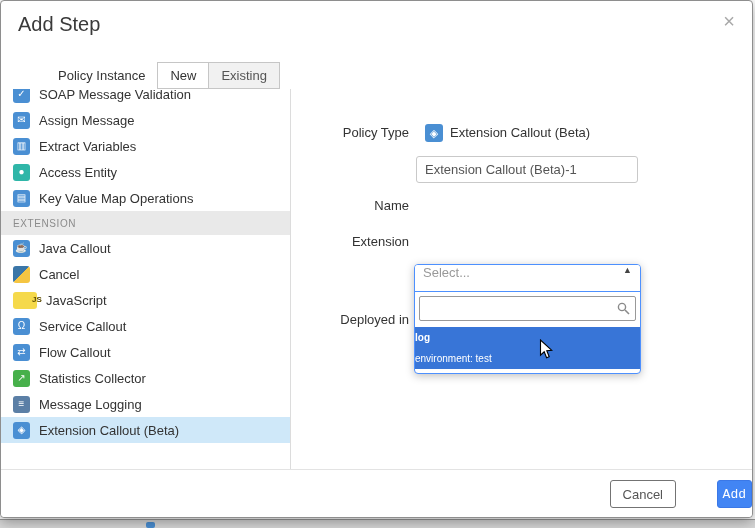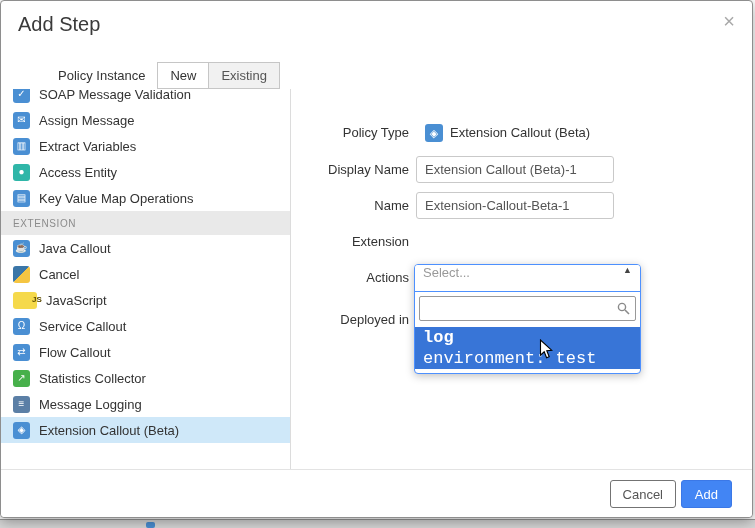--- a/index.html
+++ b/index.html
@@ -33,51 +33,51 @@
   .licon.js-icon { color:#5b4a00; font-size:8px; font-weight:bold; }
   .section-header { height:24px; background:#e9e9e9; color:#8b8b8b; font-size:10px; letter-spacing:.6px;
                     display:flex; align-items:center; padding-left:12px; }
 
   
   .form { position:absolute; left:291px; top:88px; right:0; height:382px; }
   .flabel { position:absolute; left:0; width:117px; text-align:right; font-size:13px; color:#333; line-height:27px; }
   .ptype-icon { position:absolute; left:133px; top:35px; width:18px; height:18px; border-radius:3px; background:#4a8fd3;
                 color:#fff; font-size:11px; display:flex; align-items:center; justify-content:center; }
   .ptype-value { position:absolute; left:158px; top:30px; font-size:13px; color:#333; line-height:27px; }
-  .tinput { position:absolute; left:124px; width:198px; height:27px; border:1px solid #c9c9c9; border-radius:3px;
+  .tinput { position:absolute; left:124px; width:222px; height:27px; border:1px solid #c9c9c9; border-radius:3px;
             padding:0 8px; font-size:13px; color:#555; font-family:inherit; background:#fff; }
   .selbox { position:absolute; left:124px; width:222px; height:27px; border:1px solid #c9c9c9; border-radius:3px;
             background:#fff; display:flex; align-items:center; overflow:hidden; }
   .seltext { flex:1; padding:0 8px; font-size:13px; color:#333; }
   .caretzone { width:24px; align-self:stretch; border-left:1px solid #c9c9c9;
                background:linear-gradient(#fdfdfd,#e7e7e7); display:flex; align-items:center; justify-content:center;
                color:#666; font-size:8px; }
 
   
   .dropdown { position:absolute; left:122px; top:175px; width:227px; background:#fff; border:1px solid #4d90fe;
               border-radius:4px; box-shadow:0 2px 8px rgba(0,0,0,.25); z-index:5; overflow:hidden; }
   .dd-control { height:27px; display:flex; padding:0 8px; font-size:13px; color:#999;
                 border-bottom:1px solid #4d90fe; background:#fff; }
   .dd-caret { margin-left:auto; color:#444; font-size:9px; }
   .dd-search { position:relative; padding:4px; }
   .dd-search input { width:100%; height:25px; border:1px solid #999; border-radius:2px; padding:0 24px 0 6px;
                      font-size:13px; color:#444; font-family:inherit; }
   .dd-search svg { position:absolute; right:10px; top:10px; }
   .dd-options { margin:2px 0 4px 0; }
-  .dd-opt { height:21px; display:flex; align-items:center; padding-left:8px; background:#3875d7; color:#fff; font-size:17px;font-family:Liberation Mono, monospace; }
+  .dd-opt { height:21px; display:flex; align-items:center; padding-left:0; background:#3875d7; color:#fff; font-size:10px; }
   .dd-opt.group { font-weight:bold; }
 
   .cursor { position:absolute; left:538px; top:338px; z-index:10; pointer-events:none; }
 
   
   .footer { position:absolute; left:0; bottom:0; width:100%; height:48px; border-top:1px solid #e3e3e3; background:#fff;
             border-radius:0 0 4px 4px; }
   .btn { position:absolute; top:10px; height:28px; border-radius:3px; font-size:13px; font-family:inherit; }
   .btn-cancel { right:76px; padding:0 12px; background:#fff; border:1px solid #737373; color:#555; }
-  .btn-add { right:20px; padding:0 13px; background:#4285f4; border:1px solid #3b78e7; color:#fff; }
+  .btn-add { right:0; padding:0 5px; background:#4285f4; border:1px solid #3b78e7; color:#fff;font-family:Liberation Mono, monospace; }
 </style>
 </head>
 <body>
 
 <div class="screen">
 
   <div class="bg-strip"></div>
   <div class="bg-chip"></div>
 
   <div class="dialog">
@@ -182,29 +182,26 @@
     </div>
 
     <div class="form">
 
       <span class="flabel" style="top:30px">Policy Type</span>
       <span class="ptype-icon">
           <span>◈</span>
         </span>
       <span class="ptype-value">Extension Callout (Beta)</span>
 
-      <span class="flabel" style="top:67px">Display Name</span>
       <input class="tinput" style="top: 67px;" value="Extension Callout (Beta)-1">
 
       <span class="flabel" style="top:103px">Name</span>
-      <input class="tinput" style="top: 103px;" value="Extension-Callout-Beta-1">
 
       <span class="flabel" style="top:139px">Extension</span>
 
-      <span class="flabel" style="top:175px">Actions</span>
 
       <span class="flabel" style="top:217px">Deployed in</span>
 
       <div class="dropdown">
         <div class="dd-control">
           <span>Select...</span>
           <span class="dd-caret">▲</span>
         </div>
         <div class="dd-search">
           <input value="" style="">

